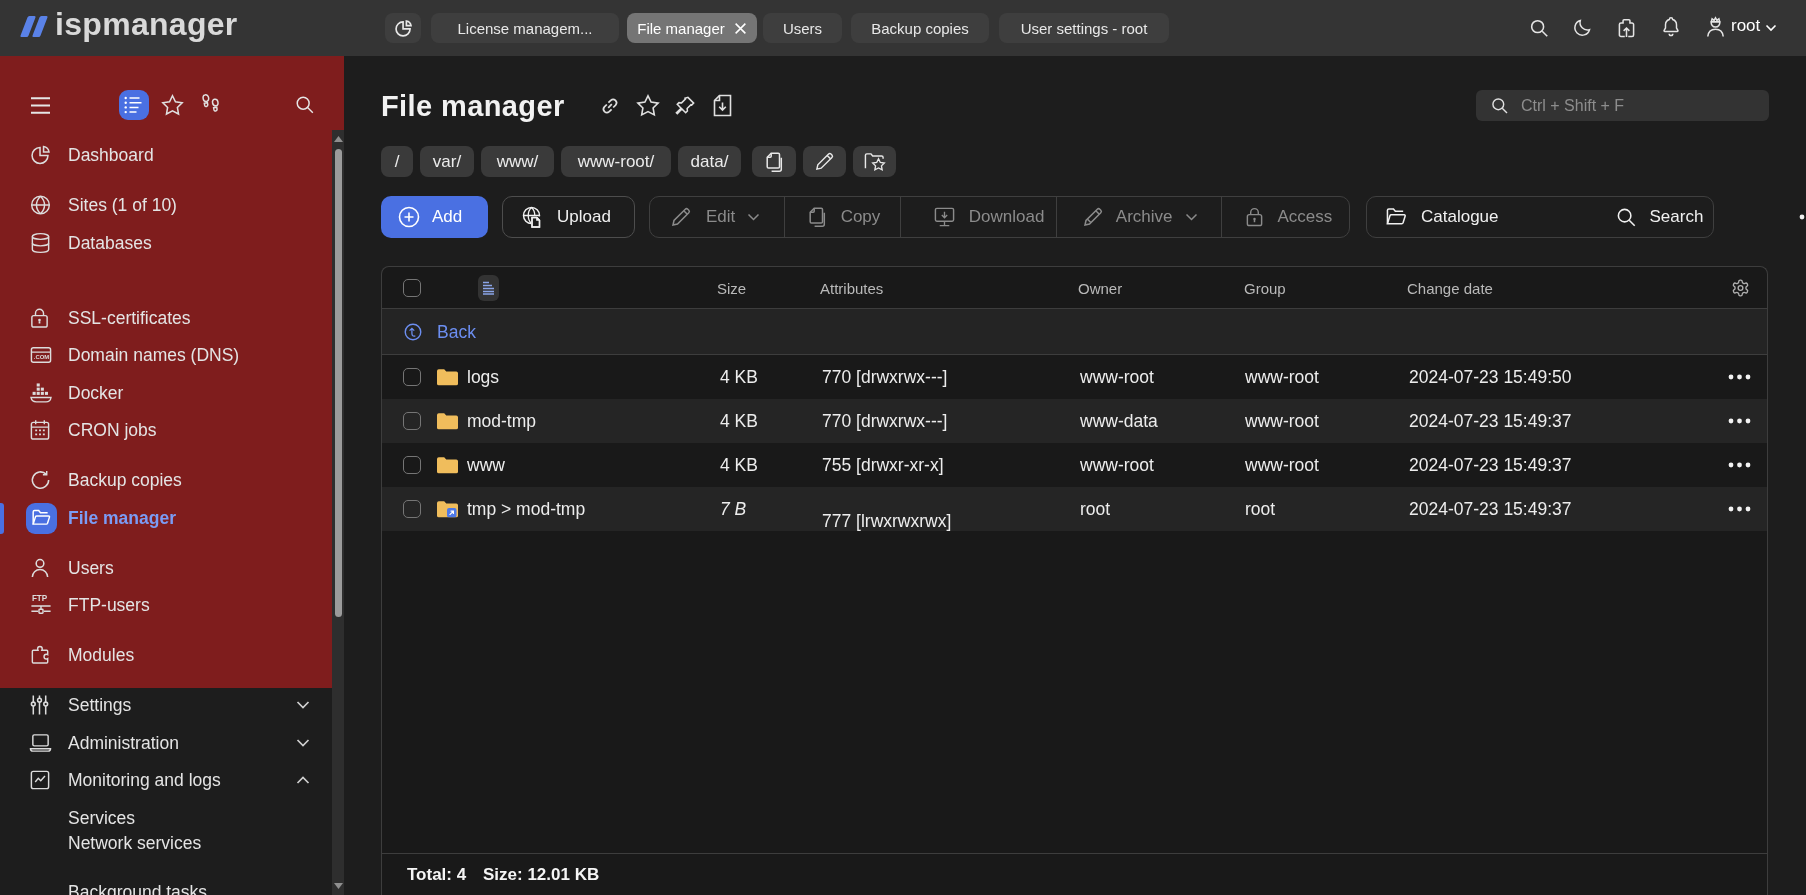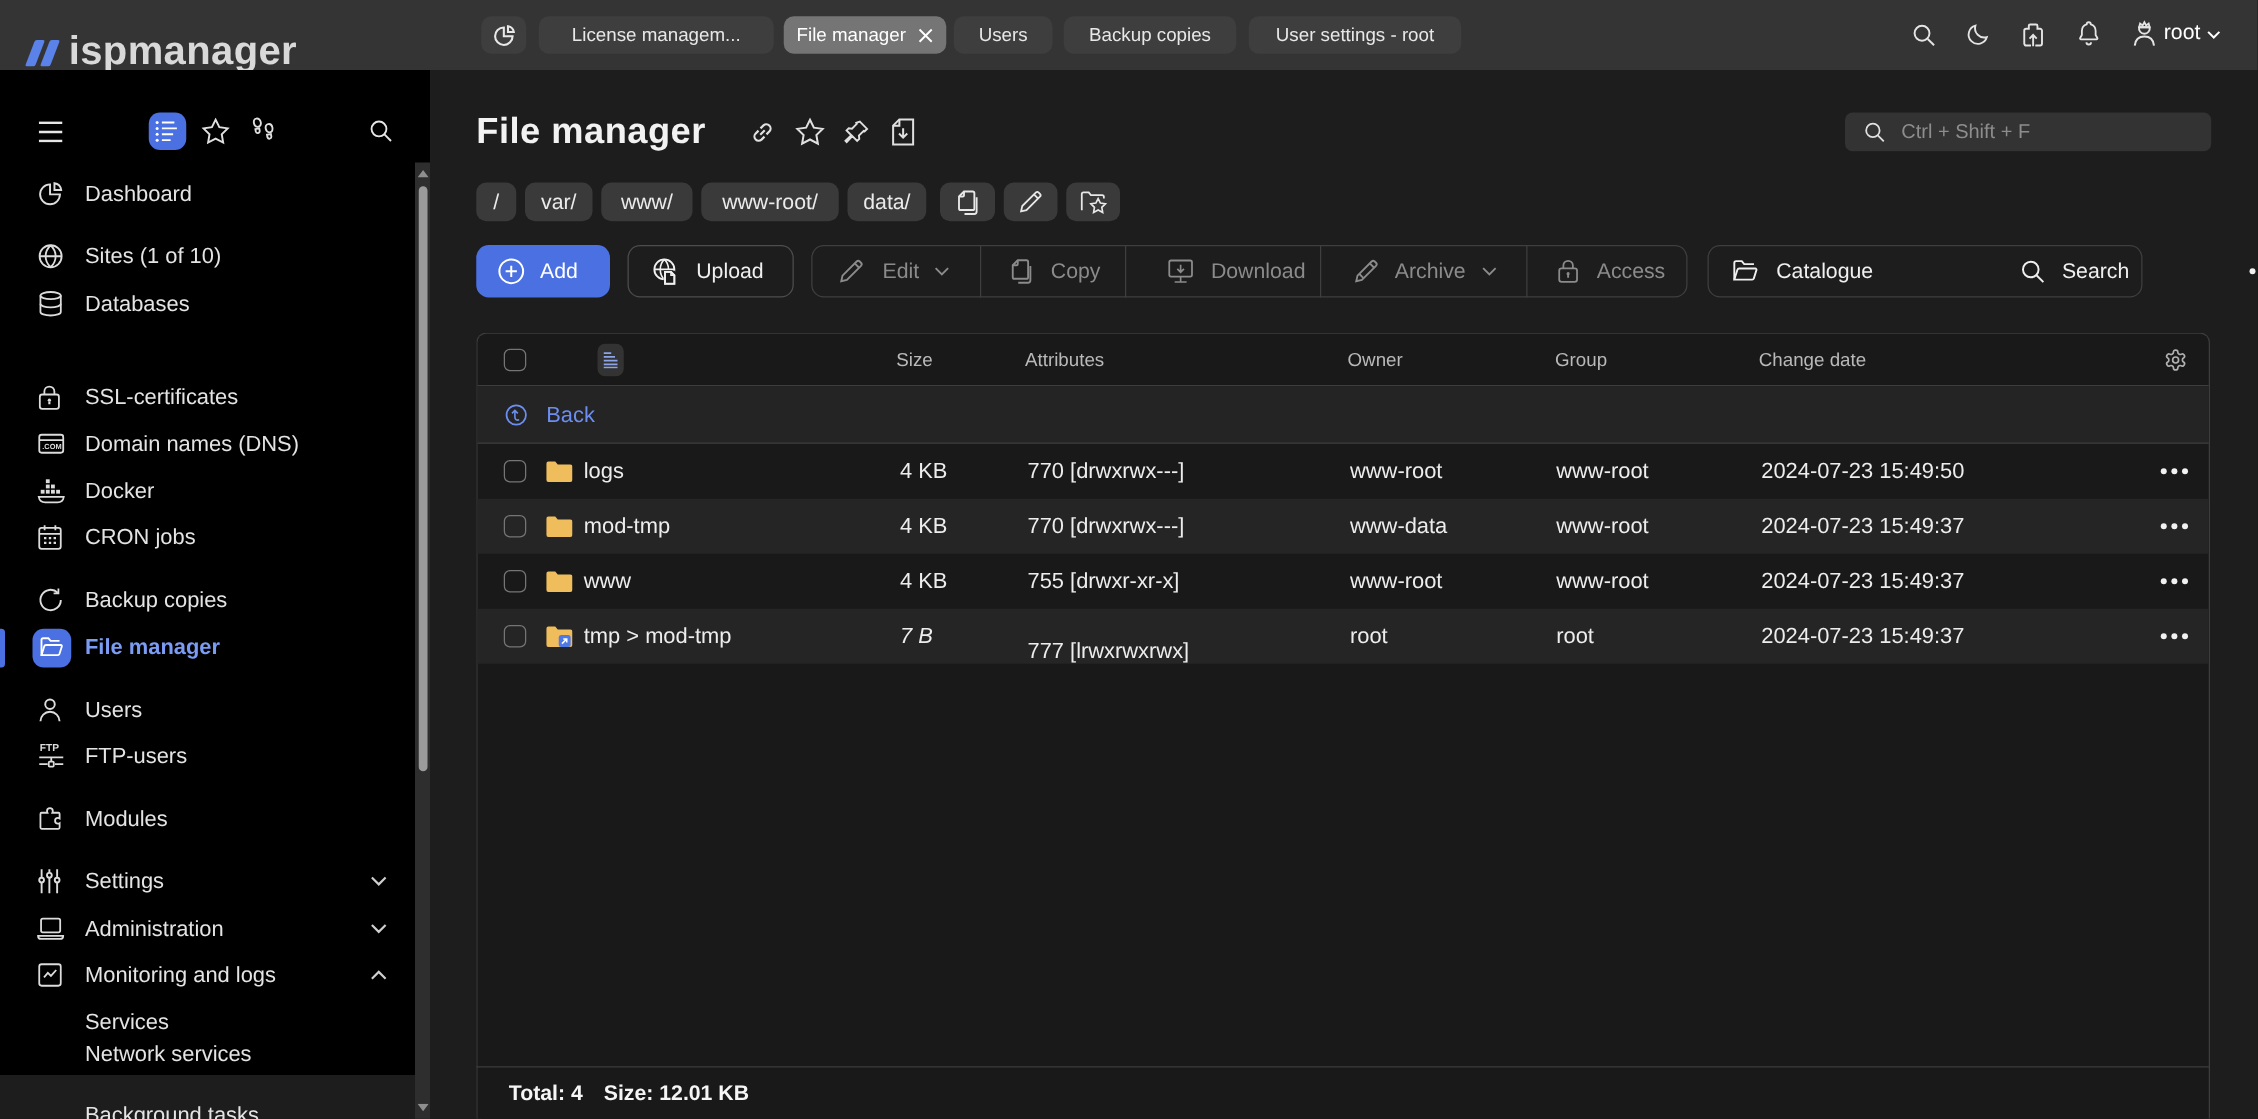--- a/index.html
+++ b/index.html
@@ -2,29 +2,29 @@
 <html><head>
 <meta charset="utf-8">
 <style>
 * { margin:0; padding:0; box-sizing:border-box; }
 html,body { width:1806px; height:895px; overflow:hidden; background:#1d1d1d;
   font-family:"Liberation Sans", sans-serif; }
 svg { display:block; }
 .abs { position:absolute; }
 
 #hdr { position:absolute; left:0; top:0; width:1806px; height:56px; background:#343434; }
-#logo { position:absolute; left:24px; top:25px; display:flex; align-items:center;text-align:right; }
+#logo { position:absolute; left:24px; top:9px; display:flex; align-items:center;text-align:right; }
 #logo .sl { width:8px; height:21px; background:#5a82e8; transform:skewX(-21deg); border-radius:1.5px; margin-right:4px; }
 #logo .txt { color:#d9d9d9; font-size:32px; font-weight:bold; letter-spacing:0.3px; margin-left:7px; margin-top:-3px; }
 .tab { position:absolute; top:13px; height:30px; background:#3e3e3e; border-radius:8px;
   color:#e8e8e8; font-size:15px; display:flex; align-items:center; justify-content:center; }
 .tab.active { background:#757575; color:#fff; }
 .hico { position:absolute; top:16px; color:#e4e4e4; }
 
-#side { position:absolute; left:0; top:56px; width:344px; height:804px; background:#000000; }
+#side { position:absolute; left:0; top:56px; width:344px; height:632px; background:#7f1d1d; }
 .sitem { position:absolute; left:0; width:344px; height:38px; color:#e4e4e4; font-size:17.5px; }
 .sitem .ic { position:absolute; left:29px; top:50%; transform:translateY(-50%); color:#dcdcdc; }
 .sitem .lb { position:absolute; left:68px; top:50%; transform:translateY(-50%); white-space:nowrap; }
 .sitem .ch { position:absolute; right:34px; top:50%; transform:translateY(-50%); color:#cfcfcf; }
 
 #sbar { position:absolute; left:332px; top:130px; width:13px; height:765px; background:#2e2e2e; }
 #sbar .thumb { position:absolute; left:3px; top:19px; width:7px; height:468px; background:#9b9b9b; border-radius:4px; }
 #sbar .arr { position:absolute; left:0; width:13px; height:14px; color:#8f8f8f; display:flex; align-items:center; justify-content:center; font-size:9px; }
 
 #main { position:absolute; left:344px; top:56px; width:1462px; height:839px; background:#1d1d1d; }

